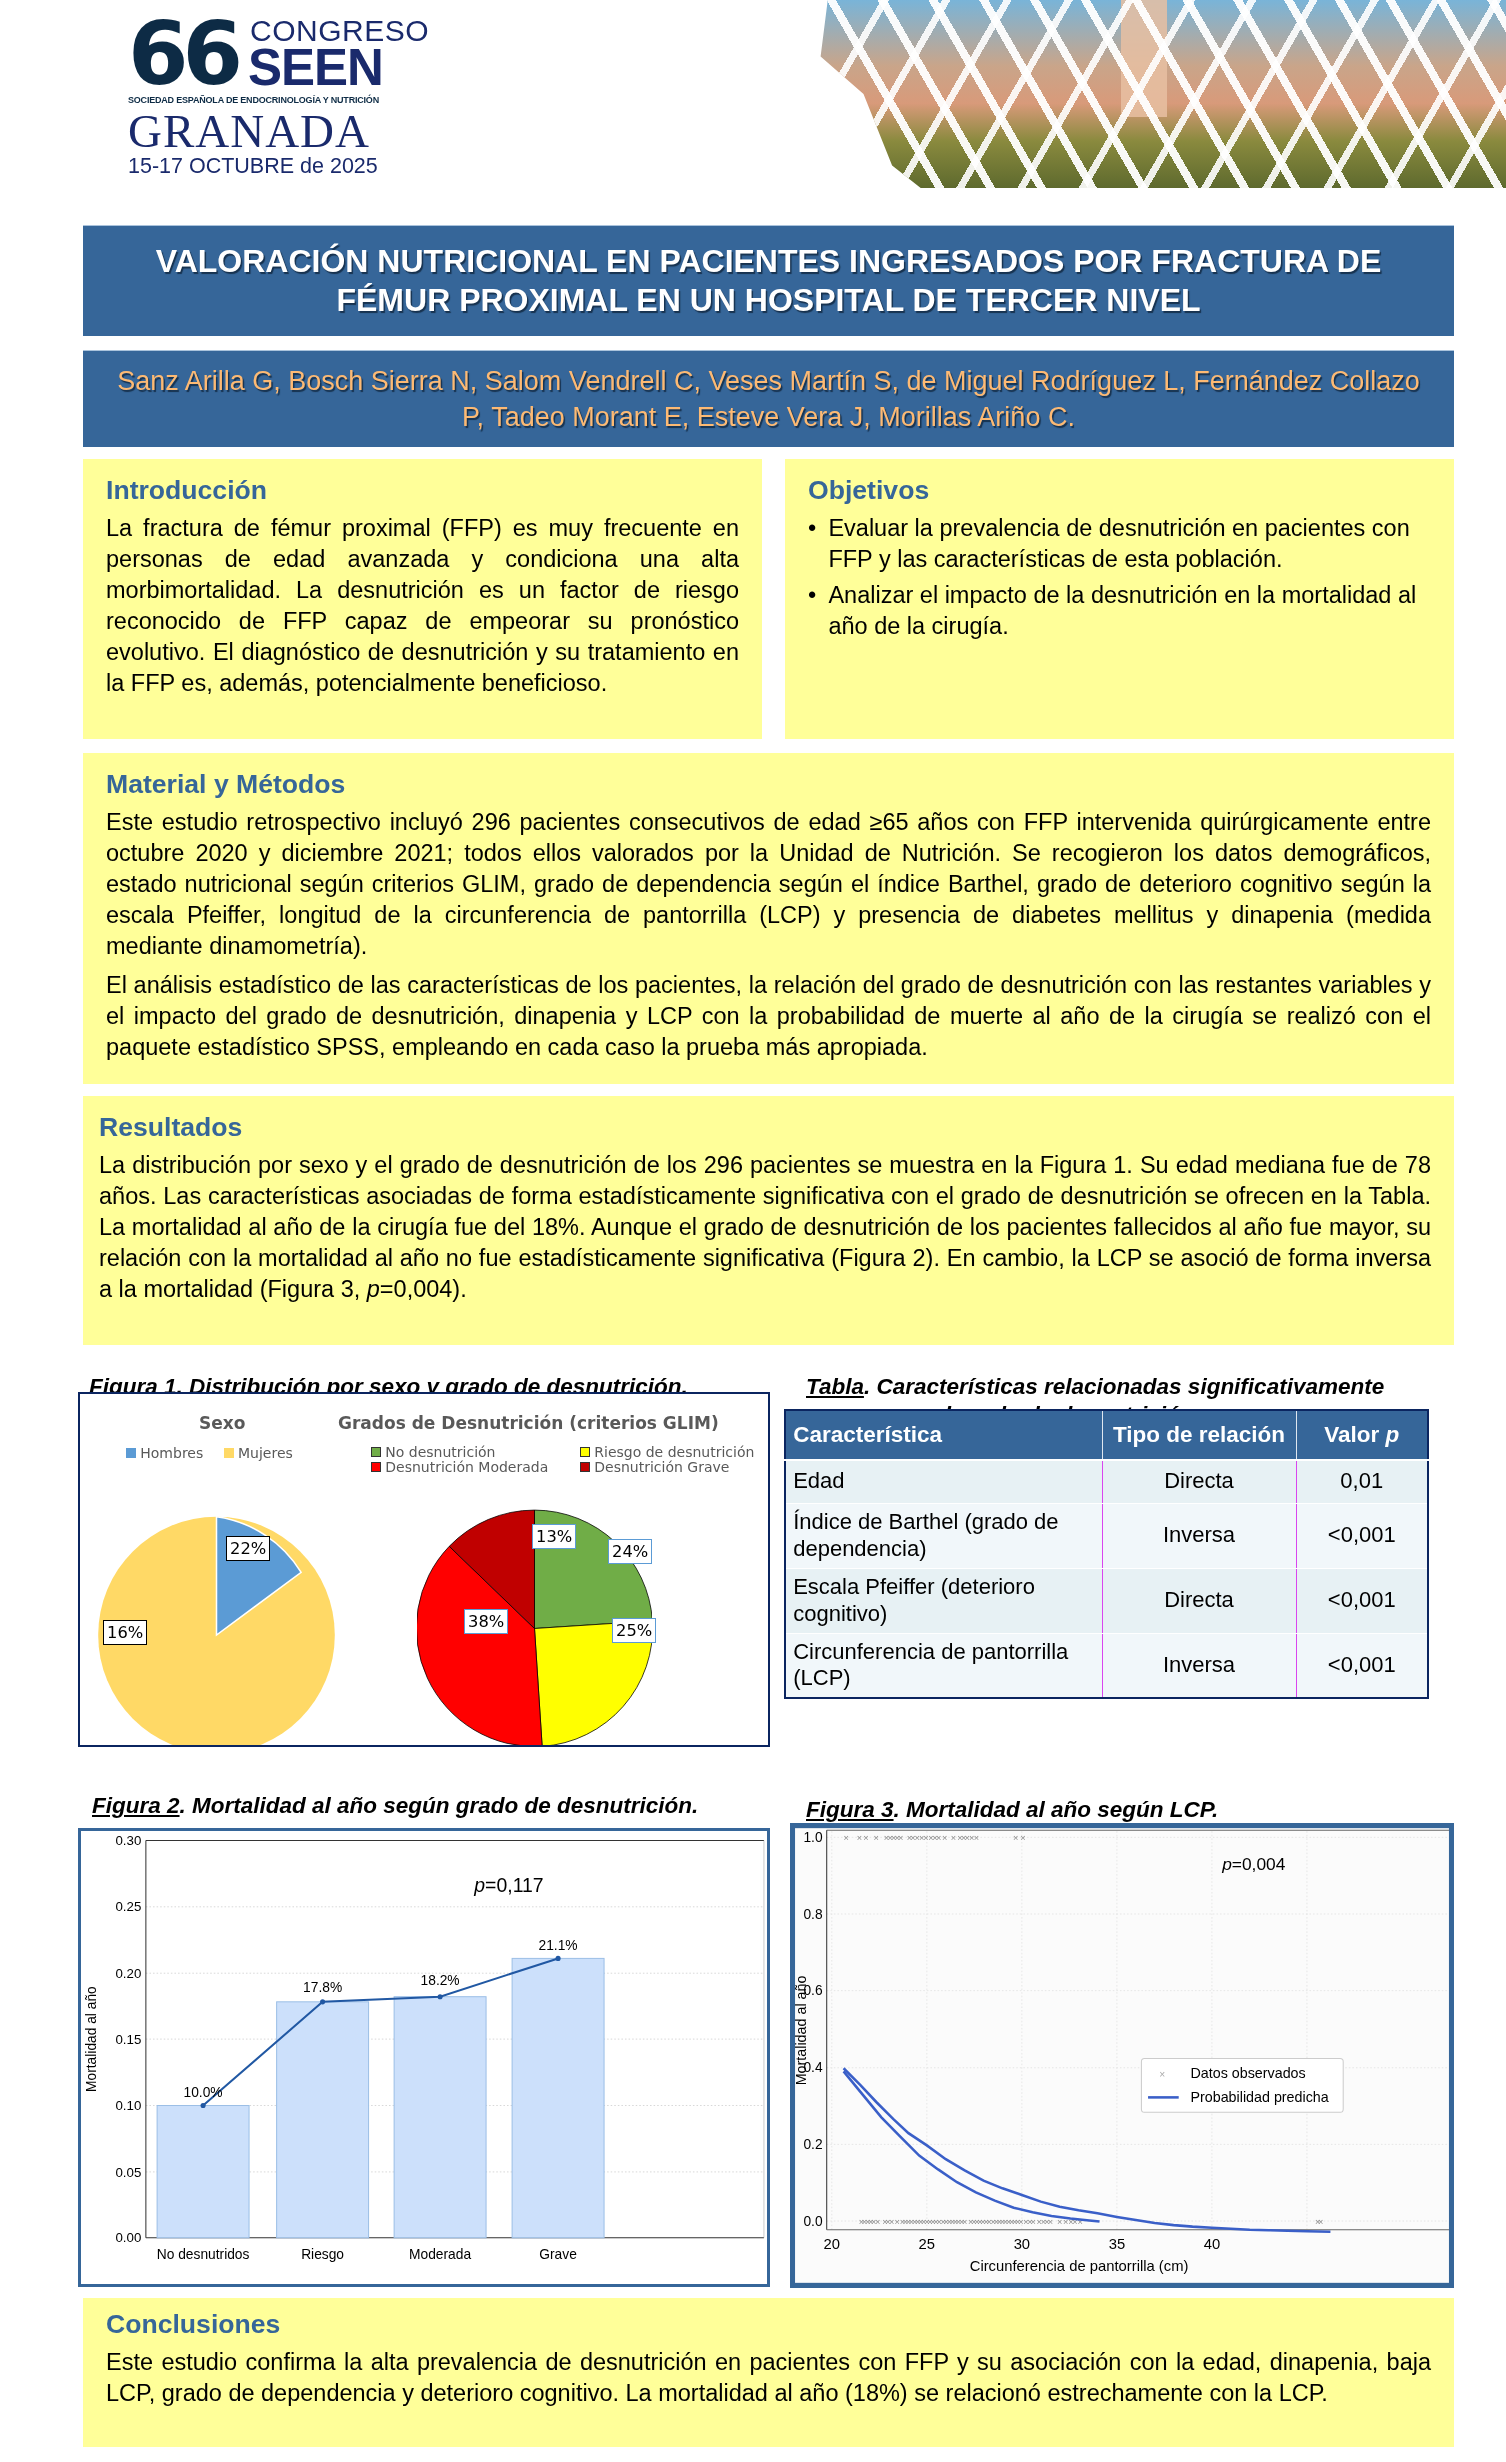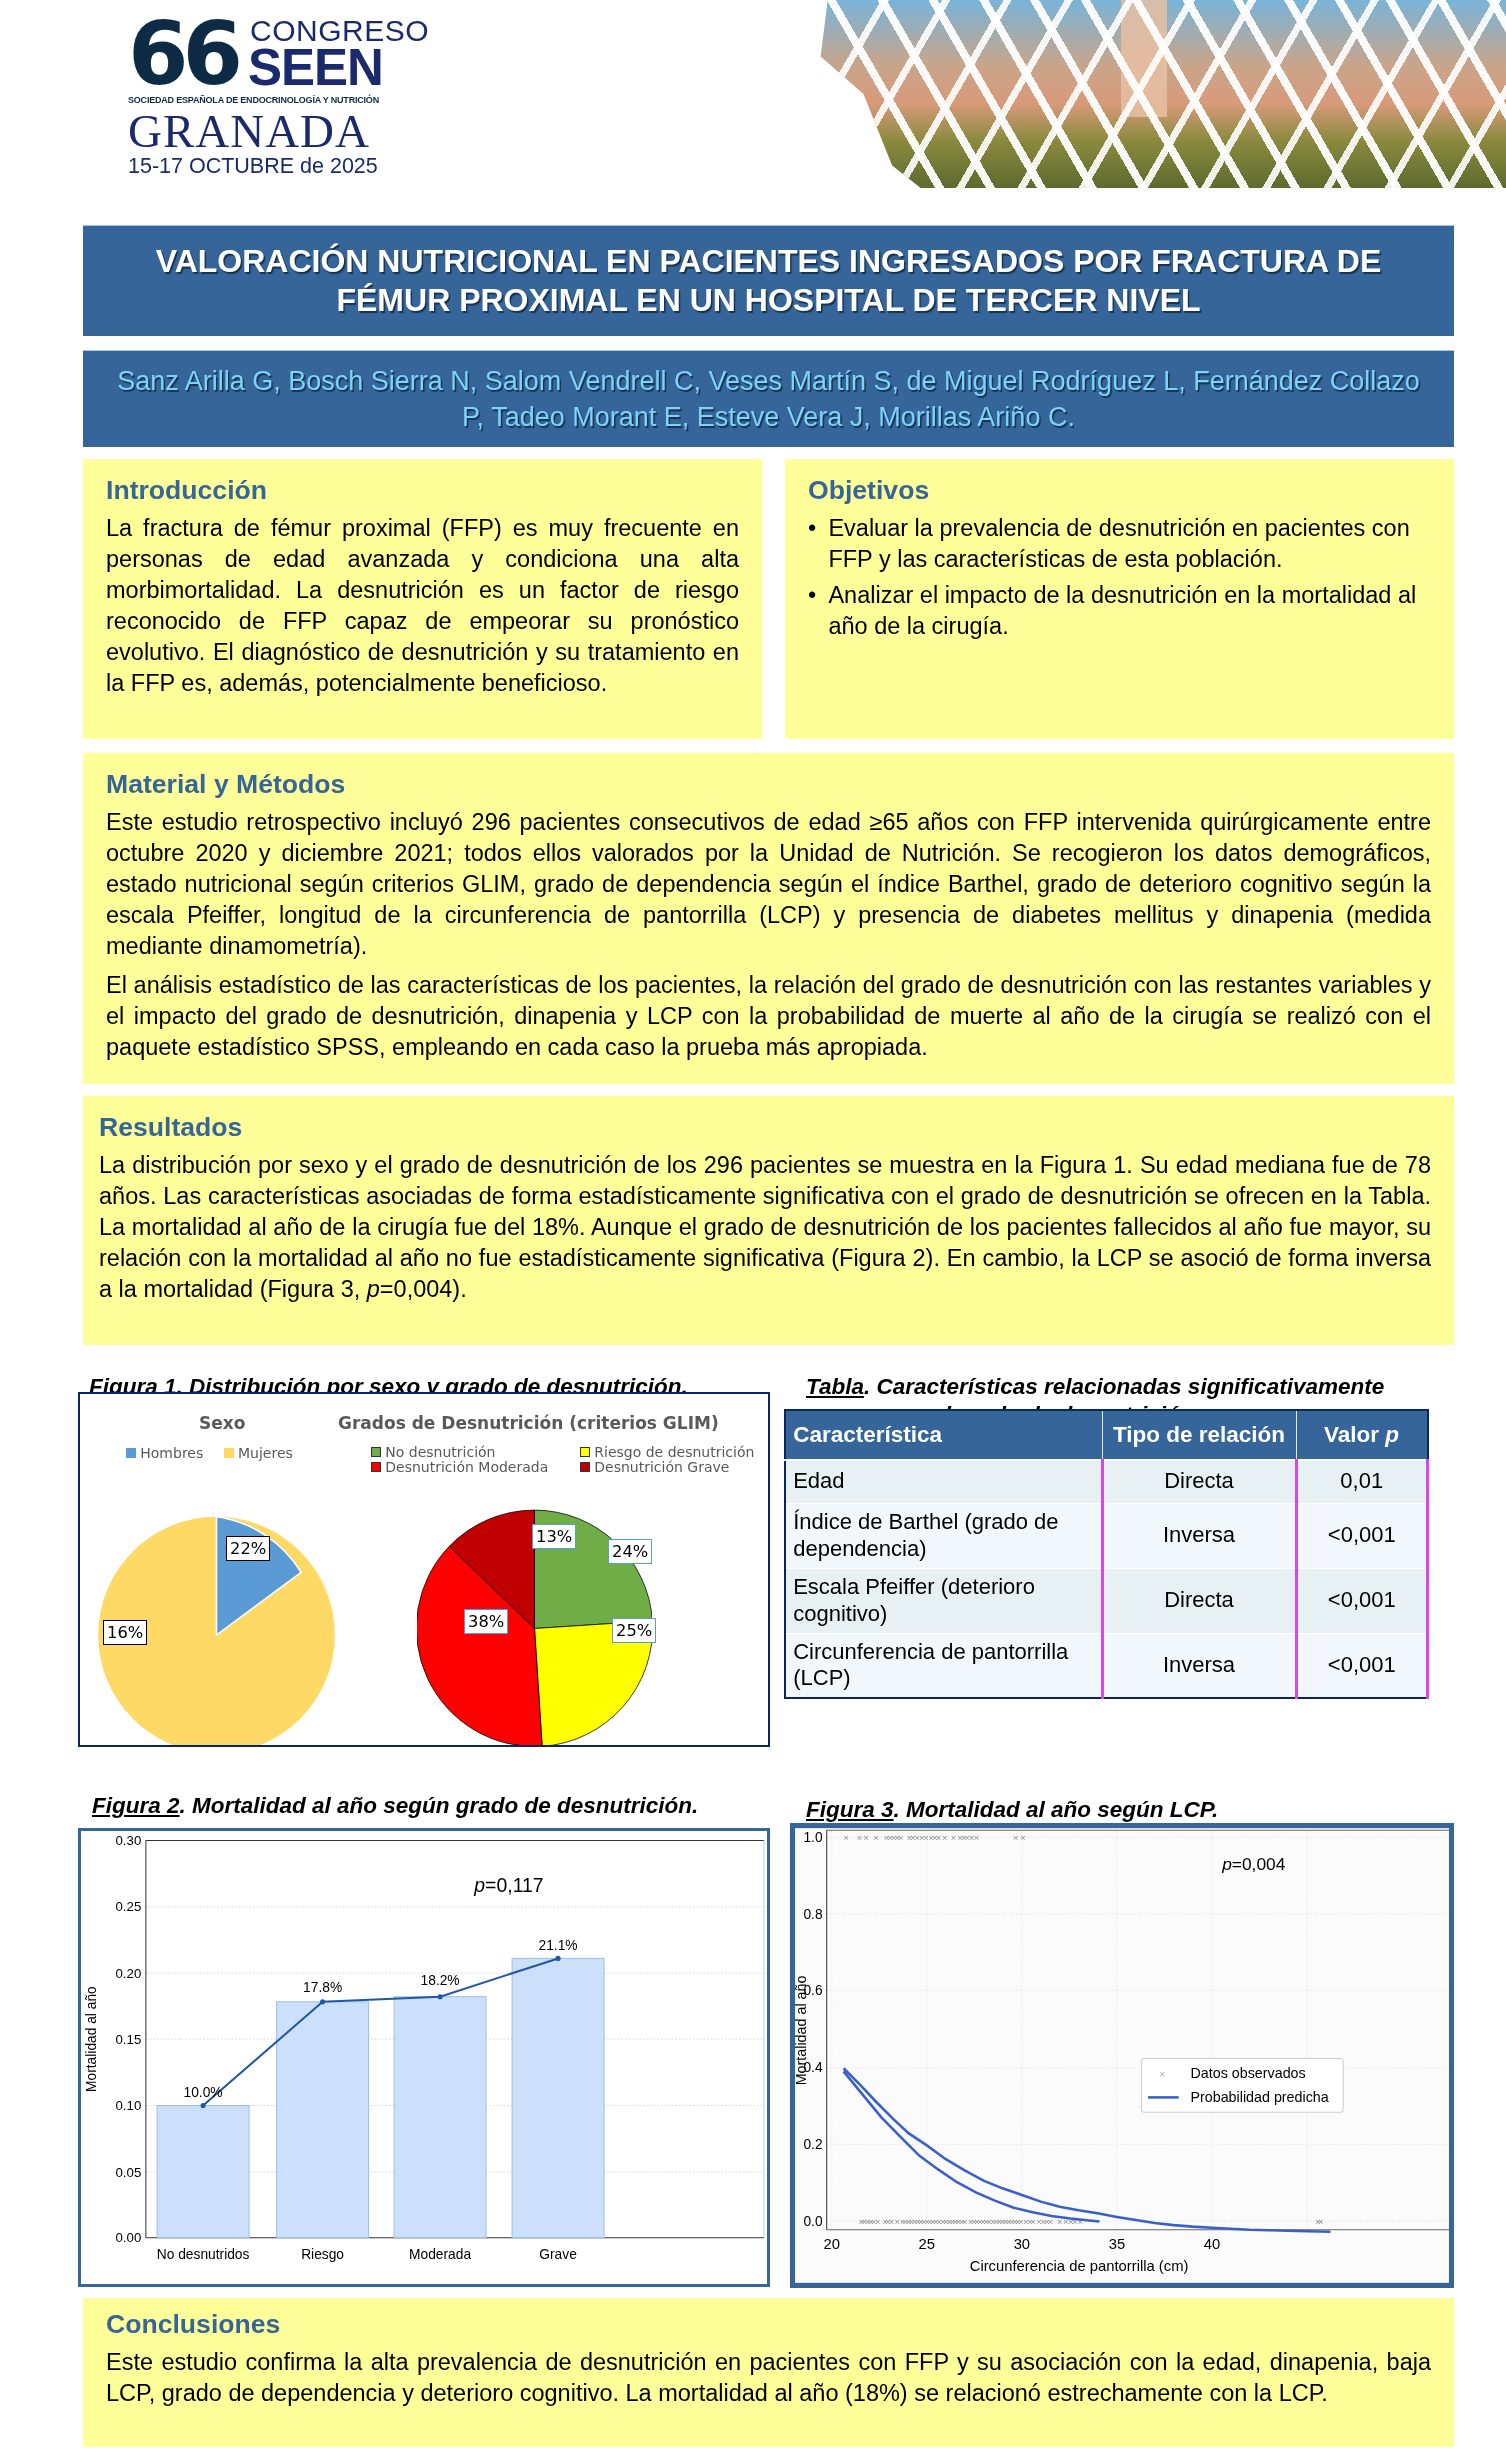--- a/index.html
+++ b/index.html
@@ -20,21 +20,21 @@
   .header-img .pattern { position: absolute; inset: 0;
     background-image: repeating-linear-gradient(60deg, transparent 0 36px, rgba(255,255,255,0.95) 36px 44px), repeating-linear-gradient(-60deg, transparent 0 46px, rgba(255,255,255,0.9) 46px 53px);
     clip-path: polygon(5% 0, 100% 0, 100% 100%, 18% 100%, 14% 88%, 10% 50%, 4% 30%); }
   .header-img .tower { position: absolute; left: 46%; top: 0; width: 46px; height: 117px; background: #e8c0a2; opacity: 0.85; }
 
   
   .banner { position: absolute; left: 83px; width: 1371px; background: #366699; border-top: 1px solid #aac3dc; display: flex; align-items: center; justify-content: center; text-align: center; }
   .title-banner { top: 225px; height: 111px; }
   .authors-banner { top: 350px; height: 97px; }
   .title-text { font-size: 32px; font-weight: bold; color: #ffffff; line-height: 39px; text-shadow: 1.5px 1.5px 1px #17324f; padding: 0 31px; }
-  .authors-text { font-size: 27px; color: #7dd3fc; line-height: 36px; text-shadow: 1.5px 1.5px 1px #17324f; padding: 0 31px; }
+  .authors-text { font-size: 27px; color: #fdba74; line-height: 36px; text-shadow: 1.5px 1.5px 1px #17324f; padding: 0 31px; }
 
   
   .ybox { position: absolute; background: #ffff99; padding: 15.3px 23px; }
   .sec-title { font-size: 26.6px; font-weight: bold; color: #366699; line-height: 33px; margin-bottom: 6.1px; }
   .body-text { font-size: 23.5px; line-height: 31px; text-align: justify; }
   .body-text + .body-text { margin-top: 7.2px; }
   .intro { left: 83px; top: 459px; width: 679px; height: 280px; }
   .objs { left: 785px; top: 459px; width: 669px; height: 280px; }
   .objs ul { list-style: none; }
   .objs li { font-size: 23.5px; line-height: 31px; padding-left: 20.4px; position: relative; margin-bottom: 5.1px; }
@@ -58,21 +58,21 @@
   .legend { position: absolute; font-family: "DejaVu Sans", sans-serif; font-size: 14px; color: #595959; white-space: nowrap; display: flex; align-items: center; gap: 4.1px; }
   .sw { width: 10.2px; height: 10.2px; display: inline-block; }
   .sw-b { border: 0.5px solid #333; }
   .pie-label { position: absolute; font-family: "DejaVu Sans", sans-serif; font-size: 16.3px; background: #fff; padding: 2px 3.1px; border: 1px solid #000; }
   .pie-label.blue { border-color: #5b9bd5; }
 
   
   .tbl { position: absolute; left: 784px; top: 1409px; width: 645px; border: 2.6px solid #0b2560; border-collapse: collapse; }
   .tbl th { background: #366699; color: #fff; font-size: 22.5px; font-weight: bold; text-align: left; padding: 9.2px 7.2px; border-right: 1px solid #dfe7f0; border-bottom: 2px solid #fff; height: 50px; }
   .tbl th.c, .tbl td.c { text-align: center; }
-  .tbl td { font-size: 22px; line-height: 26.6px; padding: 4.1px 7.2px; border-right: 3px solid #d946ef; border-bottom: 1.5px solid #ffffff; }
+  .tbl td { font-size: 22px; line-height: 26.6px; padding: 4.1px 7.2px; border-right: 1px solid #d946ef; border-bottom: 1.5px solid #ffffff; }
   .tbl tr:nth-child(odd) td { background: #e7f1f4; }
   .tbl tr:nth-child(even) td { background: #f1f7fa; }
 
   
   .fig2 { position: absolute; left: 78px; top: 1828px; width: 692px; height: 459px; border: 3.1px solid #366699; background: #fff; }
   
   .fig3 { position: absolute; left: 790px; top: 1823px; width: 664px; height: 465px; border: 3.1px solid #366699; background: #fbfbfb; }
   svg text { font-family: "Liberation Sans", sans-serif; }
 </style>
 </head>

